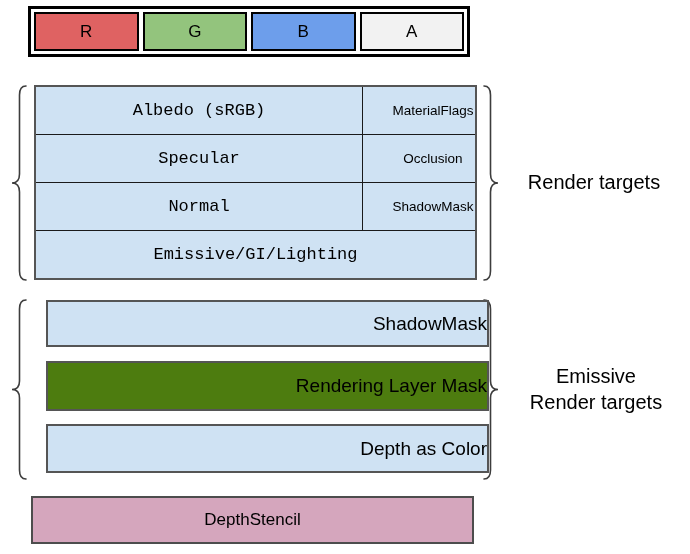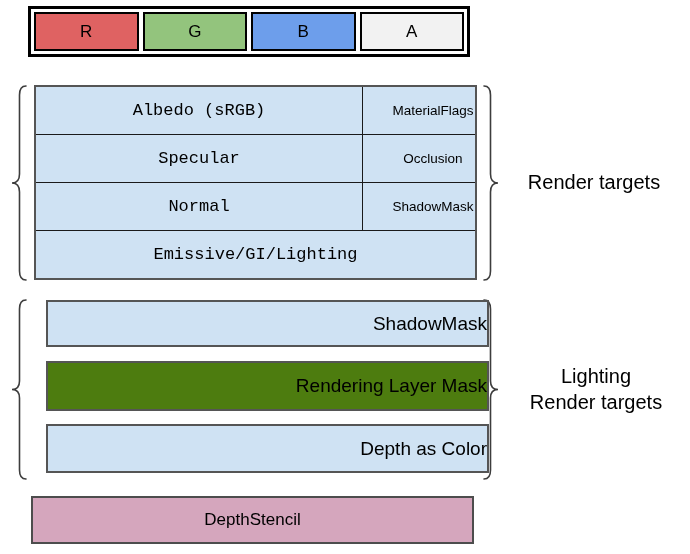--- a/index.html
+++ b/index.html
@@ -143,21 +143,21 @@
   <div class="opt-box opt-1" style="background-color: rgb(207, 226, 243);">
     <span>ShadowMask</span>
   </div>
   <div class="opt-box opt-2" style="background-color: #4d7c0f;">
     <span>Rendering Layer Mask</span>
   </div>
   <div class="opt-box opt-3" style="background-color: rgb(207, 226, 243);">
     <span>Depth as Color</span>
   </div>
   <div class="caption opt-caption">
-    <span>Lighting</span>
+    <span>Emissive</span>
     <span>Render targets</span>
   </div>
 
   <div class="ds-box" style="background-color: rgb(213, 166, 189);">
     <span>DepthStencil</span>
   </div>
 
 </div>
 
 </body></html>

